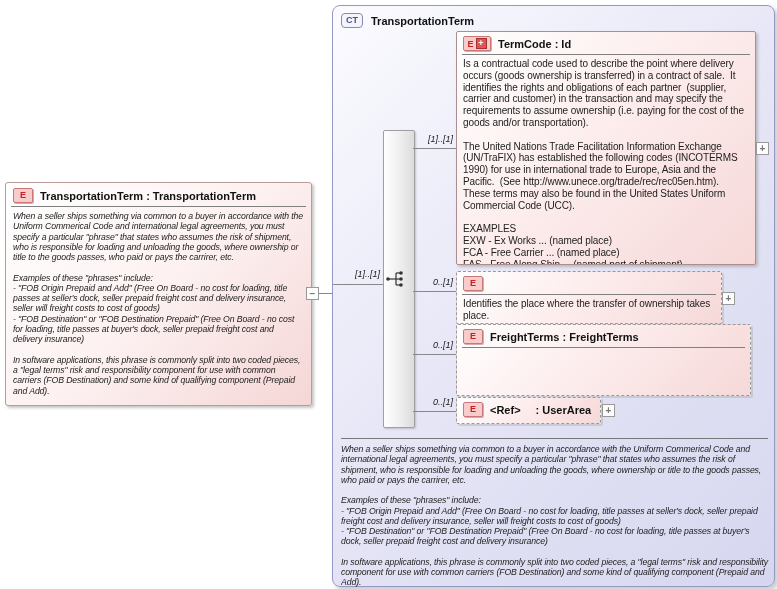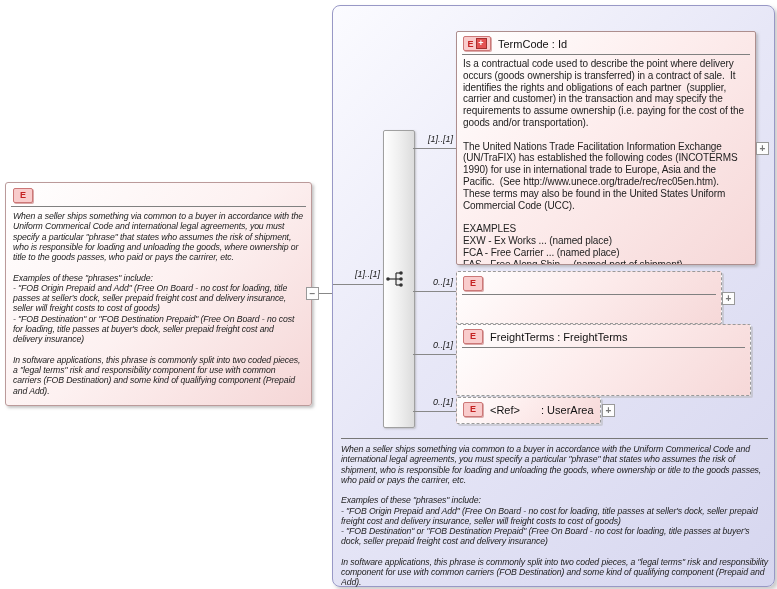--- a/index.html
+++ b/index.html
@@ -64,22 +64,22 @@
     color:#1a1a1a; text-align:right; white-space:nowrap;
   }
   
   .child {
     position:absolute; overflow:hidden;
     background:linear-gradient(135deg,#ffffff 0%,#fdeded 45%,#f6d8d8 100%);
   }
   .child.solid { border:1px solid #ad8e8e; border-radius:2px; box-shadow:2px 2px 3px rgba(150,150,150,0.55); }
   .child.dashed { border:1px dashed #9a9a9a; border-radius:2px; box-shadow:2px 2px 0 rgba(175,175,175,0.45); }
   .child-header { display:flex; align-items:center; gap:7px; padding:4px 6px 3px 6px; }
-  .child-title { font-size:11px; font-weight:normal; color:#111; white-space:nowrap; }
-  .ref-type { margin-left:14px; }
+  .child-title { font-size:11px; font-weight:bold; color:#111; white-space:nowrap; }
+  .ref-type { margin-left:8px; }
   .child-body {
     padding:3px 6px; font-size:10px; color:#222;
     line-height:1.18; letter-spacing:-0.1px; white-space:pre-wrap; overflow:hidden;
   }
   
   .toggle {
     position:absolute; width:13px; height:13px; box-sizing:border-box; background:#fdfdfd;
     border:1px solid #999; font-size:10px; line-height:11px; text-align:center;
     color:#777; font-weight:bold; cursor:pointer;
   }
@@ -91,36 +91,41 @@
   }
 </style>
 </head>
 <body>
 
 <div class="canvas">
 
   <div class="ebox" style="left:5px; top:182px; width:305px; height:222px;">
     <div class="ebox-header">
       <span class="e-icon">E</span>
+      <span class="ebox-title">TransportationTerm : TransportationTerm</span>
     </div>
     <div class="hsep"></div>
     <div class="ebox-body">When a seller ships something via common to a buyer in accordance with the Uniform Commerical Code and international legal agreements, you must specify a particular "phrase" that states who assumes the risk of shipment, who is responsible for loading and unloading the goods, where ownership or title to the goods passes, who paid or pays the carrirer, etc.
 
 Examples of these "phrases" include:
 - "FOB Origin Prepaid and Add" (Free On Board - no cost for loading, title passes at seller's dock, seller prepaid freight cost and delivery insurance, seller will freight costs to cost of goods)
 - "FOB Destination" or "FOB Destination Prepaid" (Free On Board - no cost for loading, title passes at buyer's dock, seller prepaid freight cost and delivery insurance)
 
 In software applications, this phrase is commonly split into two coded pieces, a "legal terms" risk and responsibility component for use with common carriers (FOB Destination) and some kind of qualifying component (Prepaid and Add).</div>
   </div>
 
   <div class="hline" style="left:310px; top:293px; width:22px;"></div>
   <div class="toggle" style="left:306px; top:287px;">−</div>
 
   <div class="ctbox">
 
+    <div class="ct-header">
+      <span class="ct-icon">CT</span>
+      <span class="ct-title">TransportationTerm</span>
+    </div>
 
     <div class="hline" style="left:0px; top:278px; width:50px;"></div>
     <div class="card-label" style="left:13px; top:263px;">[1]..[1]</div>
 
     <div class="bar">
       <svg class="compositor-svg" width="22" height="18" viewBox="0 0 22 18">
         <circle cx="3" cy="9" r="1.8" fill="#333"></circle>
         <line x1="4" y1="9" x2="11" y2="9" stroke="#333" stroke-width="1.2"></line>
         <line x1="11" y1="3" x2="11" y2="15" stroke="#333" stroke-width="1.2"></line>
         <line x1="11" y1="3" x2="15" y2="3" stroke="#333" stroke-width="1.2"></line>
@@ -166,20 +171,21 @@
 CIF - Cost, Insurance and Freight ... (named port of destination)
 CPT - Carriage Paid To ... (named place of destination)</div>
     </div>
     <div class="toggle" style="left:423px; top:136px;">+</div>
 
     <div class="child dashed" style="left:123px; top:265px; width:264px; height:51px;">
       <div class="child-header">
         <span class="e-icon">E</span>
       </div>
       <div class="hsep"></div>
+      <div class="child-body">Identifies the place where the transfer of ownership takes place.</div>
     </div>
     <div class="toggle" style="left:389px; top:286px;">+</div>
 
     <div class="child dashed" style="left:123px; top:318px; width:293px; height:70px;">
       <div class="child-header">
         <span class="e-icon">E</span>
         <span class="child-title">FreightTerms : FreightTerms</span>
       </div>
       <div class="hsep"></div>
     </div>

